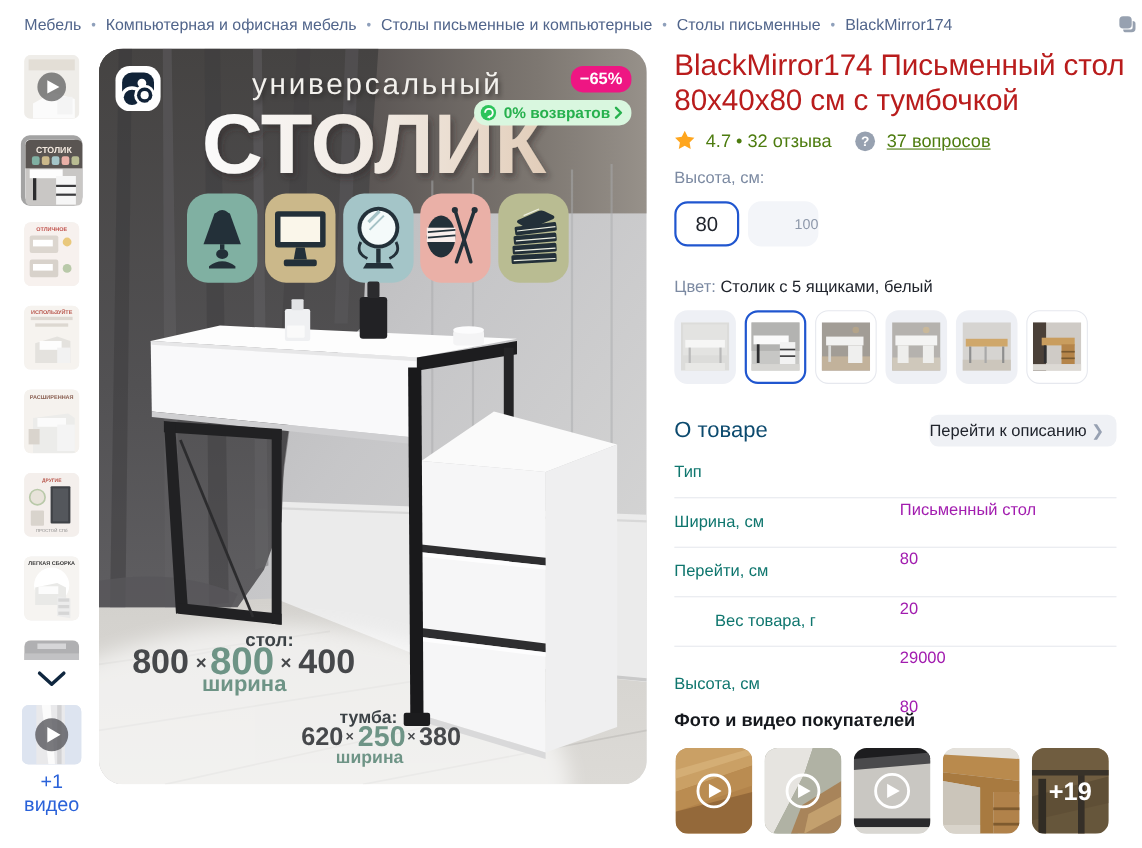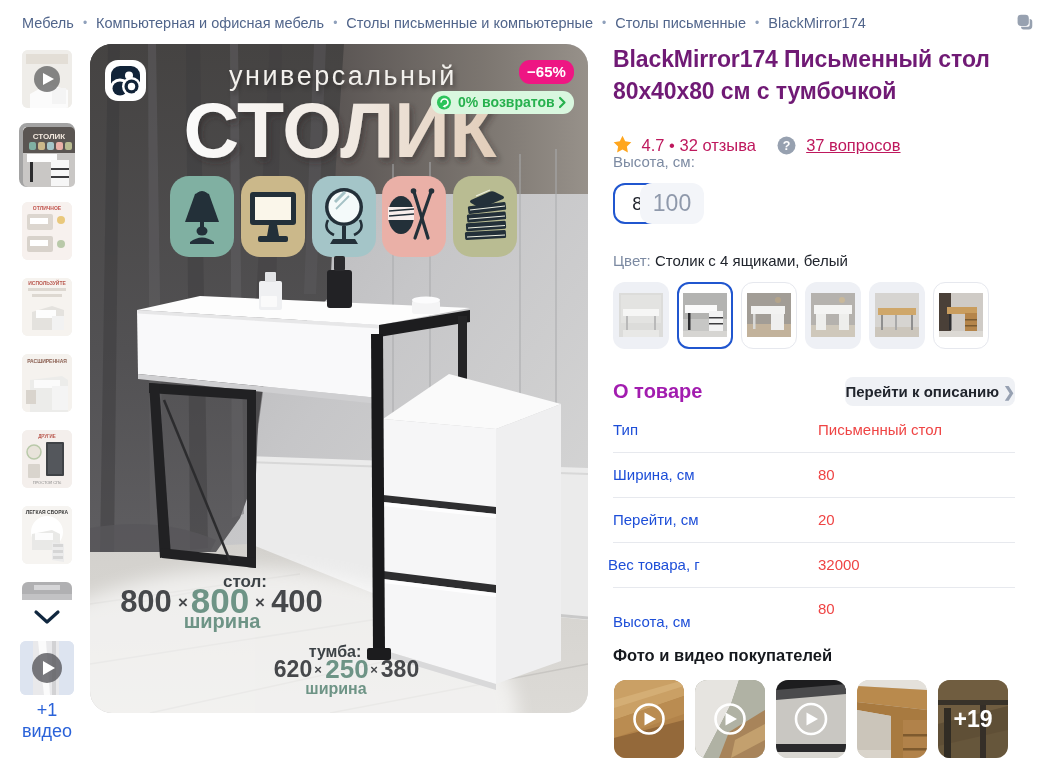--- a/index.html
+++ b/index.html
@@ -2,22 +2,22 @@
 <html lang="ru"><head>
 <meta charset="utf-8">
 <title>BlackMirror174</title>
 <style>
   html,body{margin:0;padding:0;}
   body{width:1038px;height:771px;background:#fff;font-family:"Liberation Sans",sans-serif;position:relative;overflow:hidden;}
   .abs{position:absolute;}
   .crumb{color:#51658b;font-size:14.5px;}
   .crumb .sep{color:#8fa0bb;margin:0 9px;font-size:12px;vertical-align:1px;}
   .thumb{position:absolute;left:22px;width:50px;height:58px;border-radius:6px;overflow:hidden;background:#f2f0ec;}
-  .lbl{color:#1d4ed8;font-size:15px;}
-  .val{color:#ef4444;font-size:15px;}
+  .lbl{color:#0f766e;font-size:15px;}
+  .val{color:#a21caf;font-size:15px;margin-top:34px;}
   .hr{position:absolute;left:613px;width:402px;height:1px;background:#e7e9ee;}
 </style>
 </head>
 <body>
 
 <div class="abs crumb" style="left:22px;top:15px;white-space:nowrap;">Мебель<span class="sep">•</span>Компьютерная и офисная мебель<span class="sep">•</span>Столы письменные и компьютерные<span class="sep">•</span>Столы письменные<span class="sep">•</span>BlackMirror174</div>
 
 <div class="abs" style="left:1015px;top:13px;">
 <svg width="19" height="19" viewBox="0 0 22 22">
       <rect x="3" y="2" width="13" height="13" rx="4" fill="#97a1b0"></rect>
@@ -355,41 +355,41 @@
   <text x="203" y="633" font-size="23" font-weight="bold" fill="#46484b" text-anchor="middle">620</text>
   <text x="228" y="630" font-size="13" font-weight="bold" fill="#46484b" text-anchor="middle">×</text>
   <text x="257" y="634" font-size="26" font-weight="bold" fill="#6e9486" text-anchor="middle">250</text>
   <text x="284" y="630" font-size="13" font-weight="bold" fill="#46484b" text-anchor="middle">×</text>
   <text x="310" y="633" font-size="23" font-weight="bold" fill="#46484b" text-anchor="middle">380</text>
   <text x="246" y="650" font-size="16" font-weight="bold" fill="#6e9486" text-anchor="middle">ширина</text>
 </g>
 </svg>
 </div>
 
-<div class="abs" style="left:613px;top:44px;width:420px;font-size:23px;line-height:31.5px;font-weight:bold;color:#701a75;letter-spacing:-0.1px;">BlackMirror174 Письменный стол<br>80х40х80 см с тумбочкой</div>
-
-<div class="abs" style="left:613px;top:135px;height:20px;font-size:16.5px;color:#be185d;">
+<div class="abs" style="left:613px;top:44px;width:420px;font-size:27px;line-height:31.5px;font-weight:normal;color:#b91c1c;letter-spacing:-0.1px;">BlackMirror174 Письменный стол<br>80х40х80 см с тумбочкой</div>
+
+<div class="abs" style="left:613px;top:118px;height:20px;font-size:16.5px;color:#4d7c0f;">
 <svg width="19" height="19" viewBox="0 0 19 19" style="vertical-align:-3px;">
       <path d="M9.5 0.8 L12.2 6.3 L18.3 7.2 L13.9 11.5 L14.9 17.5 L9.5 14.6 L4.1 17.5 L5.1 11.5 L0.7 7.2 L6.8 6.3 Z" fill="#ffa61e"></path>
     </svg>
 <span style="margin-left:5px;">4.7 • 32 отзыва</span>
 <svg width="19" height="19" viewBox="0 0 19 19" style="vertical-align:-4px;margin-left:16px;">
       <circle cx="9.5" cy="9.5" r="9" fill="#97a1b0"></circle>
       <text x="9.5" y="14" font-size="12.5" font-weight="bold" fill="#fff" text-anchor="middle">?</text>
     </svg>
 <span style="margin-left:6px;text-decoration:underline;">37 вопросов</span>
 </div>
 
 <div class="abs" style="left:613px;top:153px;font-size:15px;color:#7c8aa2;">Высота, см:</div>
 
 <div class="abs" style="left:613px;top:183px;width:59px;height:41px;border:2px solid #2056cf;border-radius:12px;box-sizing:border-box;background:#fff;text-align:center;line-height:37px;font-size:18.5px;color:#20242c;">80</div>
 
-<div class="abs" style="left:640px;top:183px;width:64px;height:41px;border-radius:12px;background:#f3f5f9;text-align:center;line-height:41px;font-size:23px;color:#8f99ab;">100</div>
-
-<div class="abs" style="left:613px;top:252px;font-size:15px;color:#7c8aa2;">Цвет: <span style="color:#20242c;">Столик с 4 ящиками, белый</span></div>
+<div class="abs" style="left:680px;top:183px;width:64px;height:41px;border-radius:12px;background:#f3f5f9;text-align:right;line-height:41px;font-size:13px;color:#8f99ab;">100</div>
+
+<div class="abs" style="left:613px;top:252px;font-size:15px;color:#7c8aa2;">Цвет: <span style="color:#20242c;">Столик с 5 ящиками, белый</span></div>
 
 <div class="abs" style="left:613px;top:282px;width:56px;height:67px;border-radius:12px;background:#eef0f5;">
 <svg width="44" height="44" viewBox="0 0 44 44" style="margin:11px 6px;">
       <rect width="44" height="44" fill="#dcdcda"></rect>
       <rect x="2" y="2" width="40" height="28" fill="#e3e3e1"></rect>
       <rect x="4" y="16" width="36" height="7" fill="#f6f6f5"></rect>
       <rect x="7" y="23" width="2" height="14" fill="#b9b9b9"></rect>
       <rect x="35" y="23" width="2" height="14" fill="#b9b9b9"></rect>
       <rect x="4" y="37" width="36" height="7" fill="#e8e8e6"></rect>
     </svg>
@@ -447,38 +447,38 @@
       <rect x="0" y="0" width="12" height="44" fill="#4a4038"></rect>
       <rect x="8" y="14" width="30" height="7" fill="#c99d5e"></rect>
       <rect x="10" y="21" width="2.5" height="16" fill="#2e2e30"></rect>
       <rect x="26" y="20" width="12" height="18" fill="#b5854a"></rect>
       <rect x="26" y="26" width="12" height="1.5" fill="#7a5a30"></rect>
       <rect x="26" y="32" width="12" height="1.5" fill="#7a5a30"></rect>
       <rect x="0" y="38" width="44" height="6" fill="#dcd9d4"></rect>
     </svg>
 </div>
 
-<div class="abs" style="left:613px;top:380px;font-size:20px;font-weight:bold;color:#a21caf;">О товаре</div>
-
-<div class="abs" style="left:845px;top:377px;width:170px;height:29px;border-radius:8px;background:#eff1f5;font-size:15px;color:#20242c;text-align:right;line-height:29px;font-weight:bold;">Перейти к описанию <span style="color:#97a1b2;font-size:14px;">❯</span></div>
+<div class="abs" style="left:613px;top:380px;font-size:20px;font-weight:normal;color:#0c4a6e;">О товаре</div>
+
+<div class="abs" style="left:845px;top:377px;width:170px;height:29px;border-radius:8px;background:#eff1f5;font-size:15px;color:#20242c;text-align:left;line-height:29px;">Перейти к описанию <span style="color:#97a1b2;font-size:14px;">❯</span></div>
 
 <div class="abs lbl" style="left:613px;top:421px;">Тип</div>
 <div class="abs val" style="left:818px;top:421px;">Письменный стол</div>
 <div class="hr" style="top:452px;"></div>
 
 <div class="abs lbl" style="left:613px;top:466px;">Ширина, см</div>
 <div class="abs val" style="left:818px;top:466px;">80</div>
 <div class="hr" style="top:497px;"></div>
 
 <div class="abs lbl" style="left:613px;top:511px;">Перейти, см</div>
 <div class="abs val" style="left:818px;top:511px;">20</div>
 <div class="hr" style="top:542px;"></div>
 
-<div class="abs lbl" style="left:608px;top:556px;text-align:right;">Вес товара, г</div>
-<div class="abs val" style="left:818px;top:556px;">32000</div>
+<div class="abs lbl" style="left:650px;top:556px;text-align:right;">Вес товара, г</div>
+<div class="abs val" style="left:818px;top:556px;">29000</div>
 <div class="hr" style="top:587px;"></div>
 
 <div class="abs lbl" style="left:613px;top:600px;margin-top:13px;">Высота, см</div>
 <div class="abs val" style="left:818px;top:600px;">80</div>
 
 <div class="abs" style="left:613px;top:646px;font-size:16.5px;font-weight:bold;color:#15181d;">Фото и видео покупателей</div>
 
 <div class="abs" style="left:614px;top:680px;width:70px;height:78px;border-radius:12px;overflow:hidden;">
 <svg width="70" height="78" viewBox="0 0 70 78">
       <rect width="70" height="78" fill="#b2834a"></rect>

